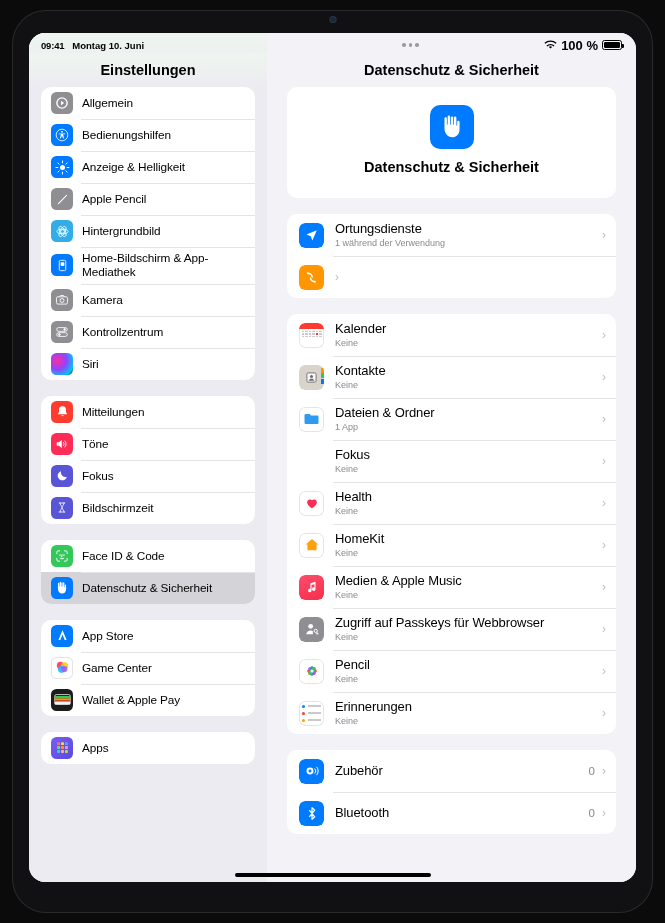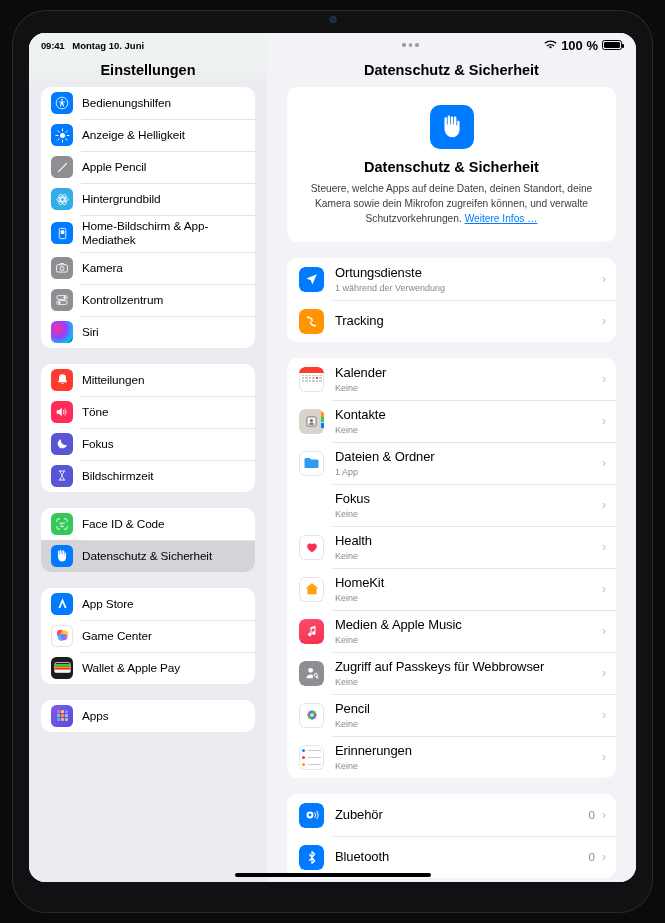--- a/index.html
+++ b/index.html
@@ -200,20 +200,29 @@
   <div class="screen">
 
     <div class="sidebar">
       <div class="statusbar">
         <span class="sb-time">09:41</span>
         <span class="sb-date">Montag 10. Juni</span>
       </div>
       <div class="sidebar-title-bar">Einstellungen</div>
       <div class="sidebar-scroll" id="sidebar-groups">
           <div class="group">
+            <div class="row">
+              <span class="ricon ic-gray">
+                <svg width="14" height="14" viewBox="0 0 24 24" fill="#fff">
+                  <path d="M12 2a10 10 0 1 0 0 20 10 10 0 0 0 0-20Zm0 2.4a7.6 7.6 0 1 1 0 15.2 7.6 7.6 0 0 1 0-15.2Z"></path>
+                  <path d="M10.4 8.2 15.6 12l-5.2 3.8Z"></path>
+                </svg>
+              </span>
+              <span class="rlabel">Allgemein</span>
+            </div>
             <div class="row">
               <span class="ricon ic-blue">
                 <svg width="14" height="14" viewBox="0 0 24 24" fill="#fff">
                   <circle cx="12" cy="12" r="10" fill="none" stroke="#fff" stroke-width="1.4"></circle>
                   <circle cx="12" cy="6.6" r="1.5"></circle>
                   <path d="M6.5 9.4h11v1.5h-3.6l1.5 6.5-1.5.4-1.9-5-1.9 5-1.5-.4 1.5-6.5H6.5Z"></path>
                 </svg>
               </span>
               <span class="rlabel">Bedienungshilfen</span>
             </div>
@@ -421,24 +430,20 @@
       <div class="detail-title-bar">Datenschutz &amp; Sicherheit</div>
       <div class="detail-scroll">
 
         <div class="hero">
           <div class="hero-icon">
             <svg width="26" height="26" viewBox="0 0 24 24" fill="#fff">
               <path d="M12 2.2c-.62 0-1.1.5-1.1 1.12v6.3h-.7V2.6c0-.62-.5-1.12-1.12-1.12s-1.1.5-1.1 1.12v7.02h-.72V4.1c0-.62-.5-1.12-1.12-1.12s-1.1.5-1.1 1.12v9.1c0 4.6 2.9 8.3 7.1 8.3 4 0 6.86-3.1 6.86-7.5V7.3c0-.62-.5-1.1-1.12-1.1s-1.1.48-1.1 1.1v3.32h-.72V3.32c0-.62-.5-1.12-1.12-1.12s-1.1.5-1.1 1.12v6.3h-.72V3.32c0-.62-.5-1.12-1.12-1.12Z"></path>
             </svg>
           </div>
           <div class="hero-title">Datenschutz &amp; Sicherheit</div>
-          <div class="hero-desc">
-            <span>Steuere, welche Apps auf deine Daten, deinen Standort, deine Kamera sowie dein Mikrofon zugreifen können, und verwalte Schutzvorkehrungen.</span>
-            <a class="hero-link" href="#">Weitere Infos …</a>
-          </div>
         </div>
 
         <div id="detail-groups">
             <div class="group">
               <div class="drow">
                 <span class="dicon">
                   <div style="width:25px;height:25px;border-radius:6px;background:#007aff;display:flex;align-items:center;justify-content:center">
                     <svg width="15" height="15" viewBox="0 0 24 24" fill="#fff">
                       <path d="M20.5 3.5 3.8 10.4l7 2.6 2.6 7Z"></path>
                     </svg>
@@ -454,23 +459,20 @@
                 <span class="dicon">
                   <div style="width:25px;height:25px;border-radius:6px;background:#ff9500;display:flex;align-items:center;justify-content:center">
                     <svg width="15" height="15" viewBox="0 0 24 24" fill="none" stroke="#fff" stroke-width="2.4" stroke-linecap="round">
                       <path d="M7 5.5c3.5 0 6 2.4 6 5.6"></path>
                       <path d="M16.5 18.5c-3.4 0-6-2.4-6-5.6"></path>
                       <circle cx="6.2" cy="5.2" r="1.6" fill="#fff" stroke="none"></circle>
                       <circle cx="17.4" cy="18.6" r="1.6" fill="#fff" stroke="none"></circle>
                     </svg>
                   </div>
                 </span>
-                <div class="dtext">
-                  <div class="dtitle">Tracking</div>
-                </div>
                 <span class="chev">›</span>
               </div>
             </div>
             <div class="group">
               <div class="drow">
                 <span class="dicon">
                   <div style="width:25px;height:25px;border-radius:6px;background:#fff;box-shadow:inset 0 0 0 1px #e3e3e8;overflow:hidden">
                     <div style="height:6px;background:#ff3b30"></div>
                     <div style="padding:2px 2.5px;display:grid;grid-template-columns:repeat(6,1fr);gap:1px">
                       <span style="display:block;height:1.6px;background:#c9c9ce"></span>

